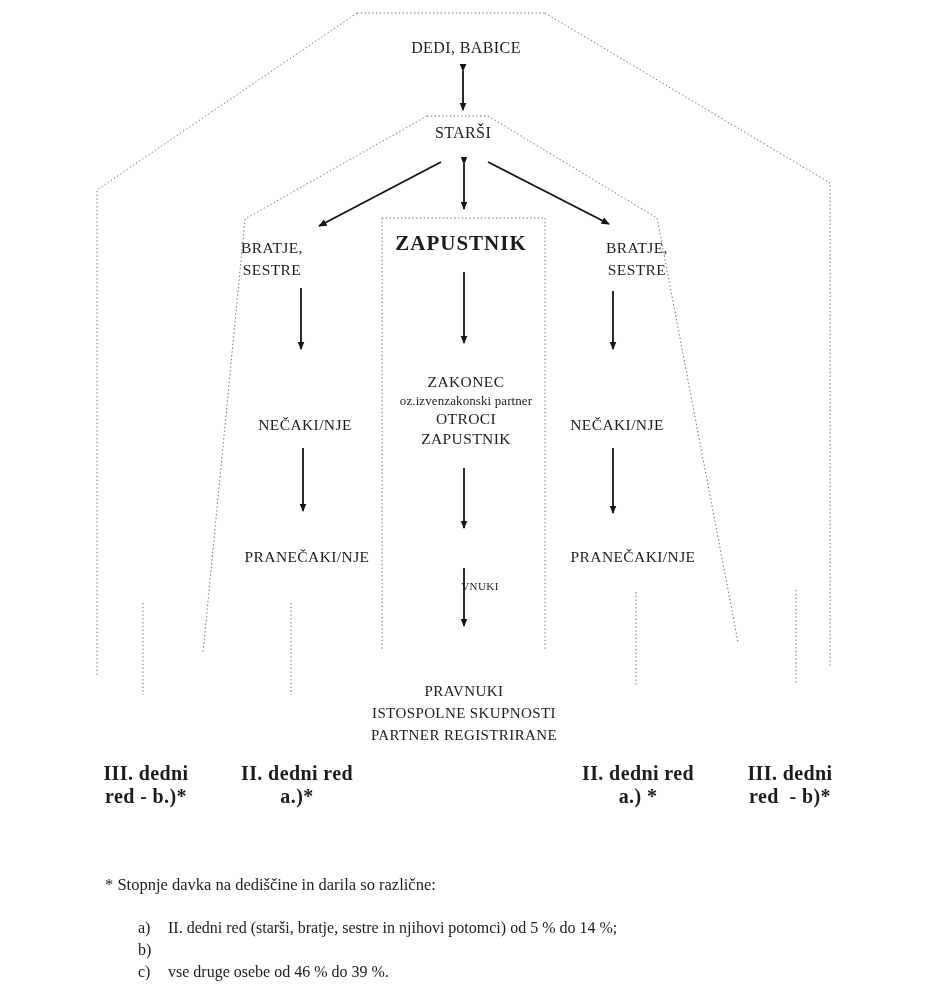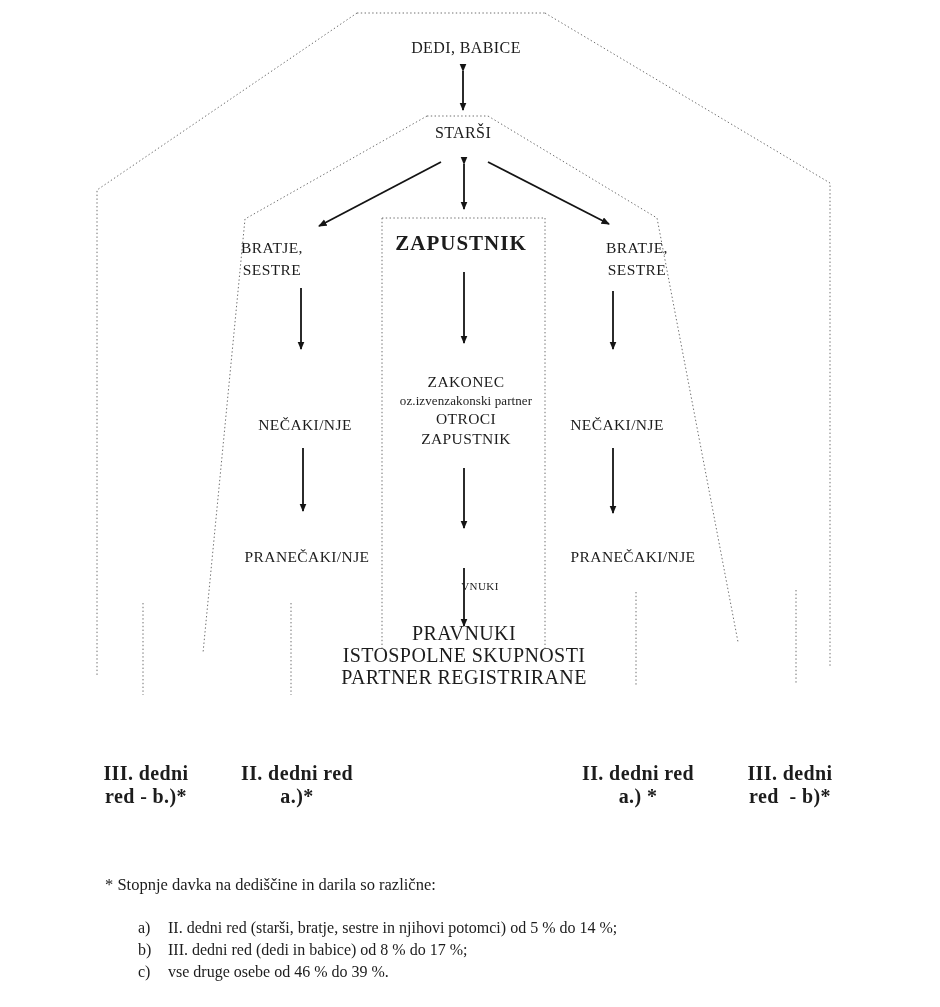--- a/index.html
+++ b/index.html
@@ -109,21 +109,21 @@
   </div>
 
   <div class="node" style="left:464px;top:576px;font-size:11px;margin-left:16px;">
     <div>VNUKI</div>
   </div>
 
   <div class="node" style="left:633px;top:546px;font-size:15.5px;">
     <div>PRANEČAKI/NJE</div>
   </div>
 
-  <div class="node" style="left:464px;top:622px;font-size:20px;line-height:22px;">
+  <div class="node" style="left:464px;top:680px;font-size:15px;line-height:22px;">
     <div>PRAVNUKI</div>
     <div>ISTOSPOLNE SKUPNOSTI</div>
     <div>PARTNER REGISTRIRANE</div>
   </div>
 
   <div class="node order-label" style="left:146px;top:762px;">
     <div>III. dedni</div>
     <div>red - b.)*</div>
   </div>
   <div class="node order-label" style="left:297px;top:762px;">
@@ -141,21 +141,20 @@
 
   <div class="footnote-intro">* Stopnje davka na dediščine in darila so različne:</div>
 
   <div class="footnote-list">
     <div class="footnote-row">
       <span class="fl">a)</span>
       <span>II. dedni red (starši, bratje, sestre in njihovi potomci) od 5 % do 14 %;</span>
     </div>
     <div class="footnote-row">
       <span class="fl">b)</span>
-      <span>III. dedni red (dedi in babice) od 8 % do 17 %;</span>
     </div>
     <div class="footnote-row">
       <span class="fl">c)</span>
       <span>vse druge osebe od 46 % do 39 %.</span>
     </div>
   </div>
 
 </div>
 
 </body></html>

